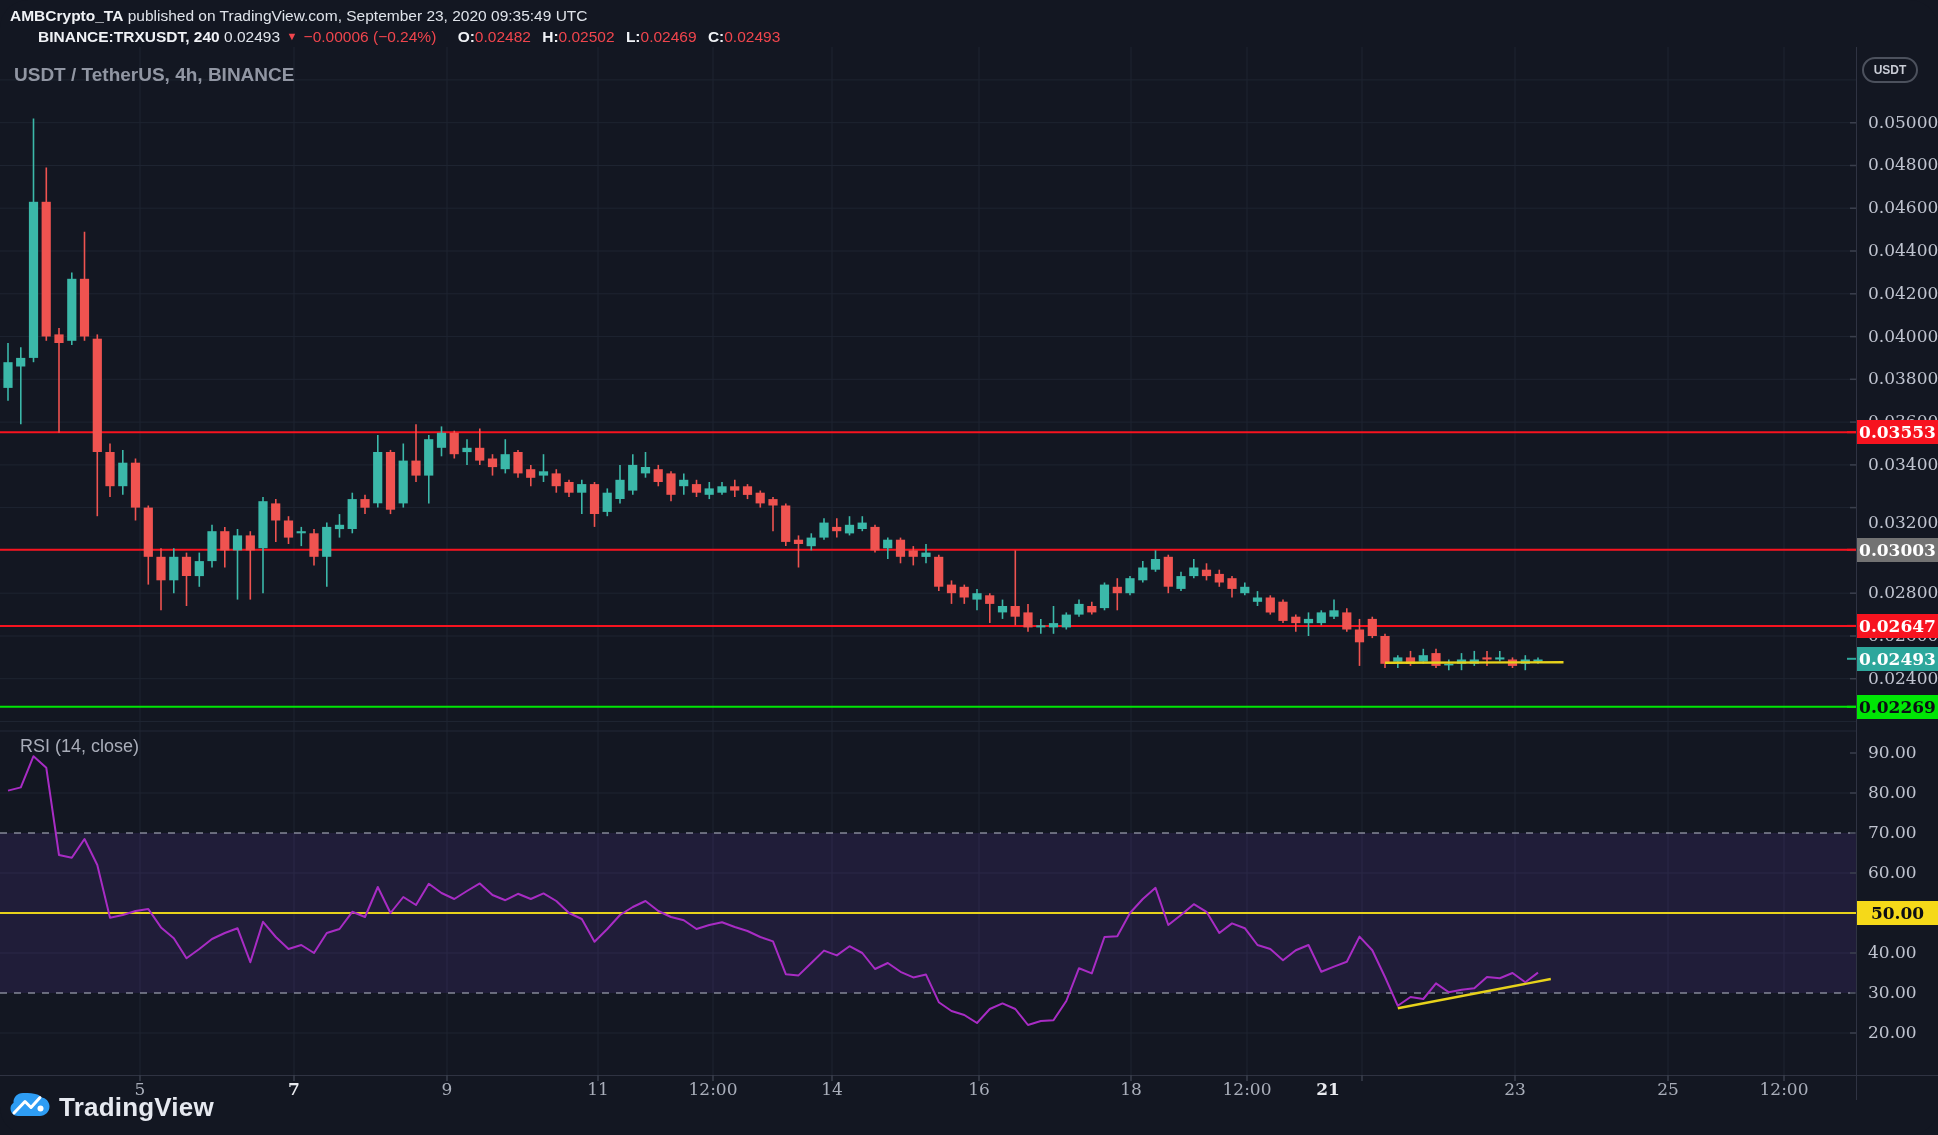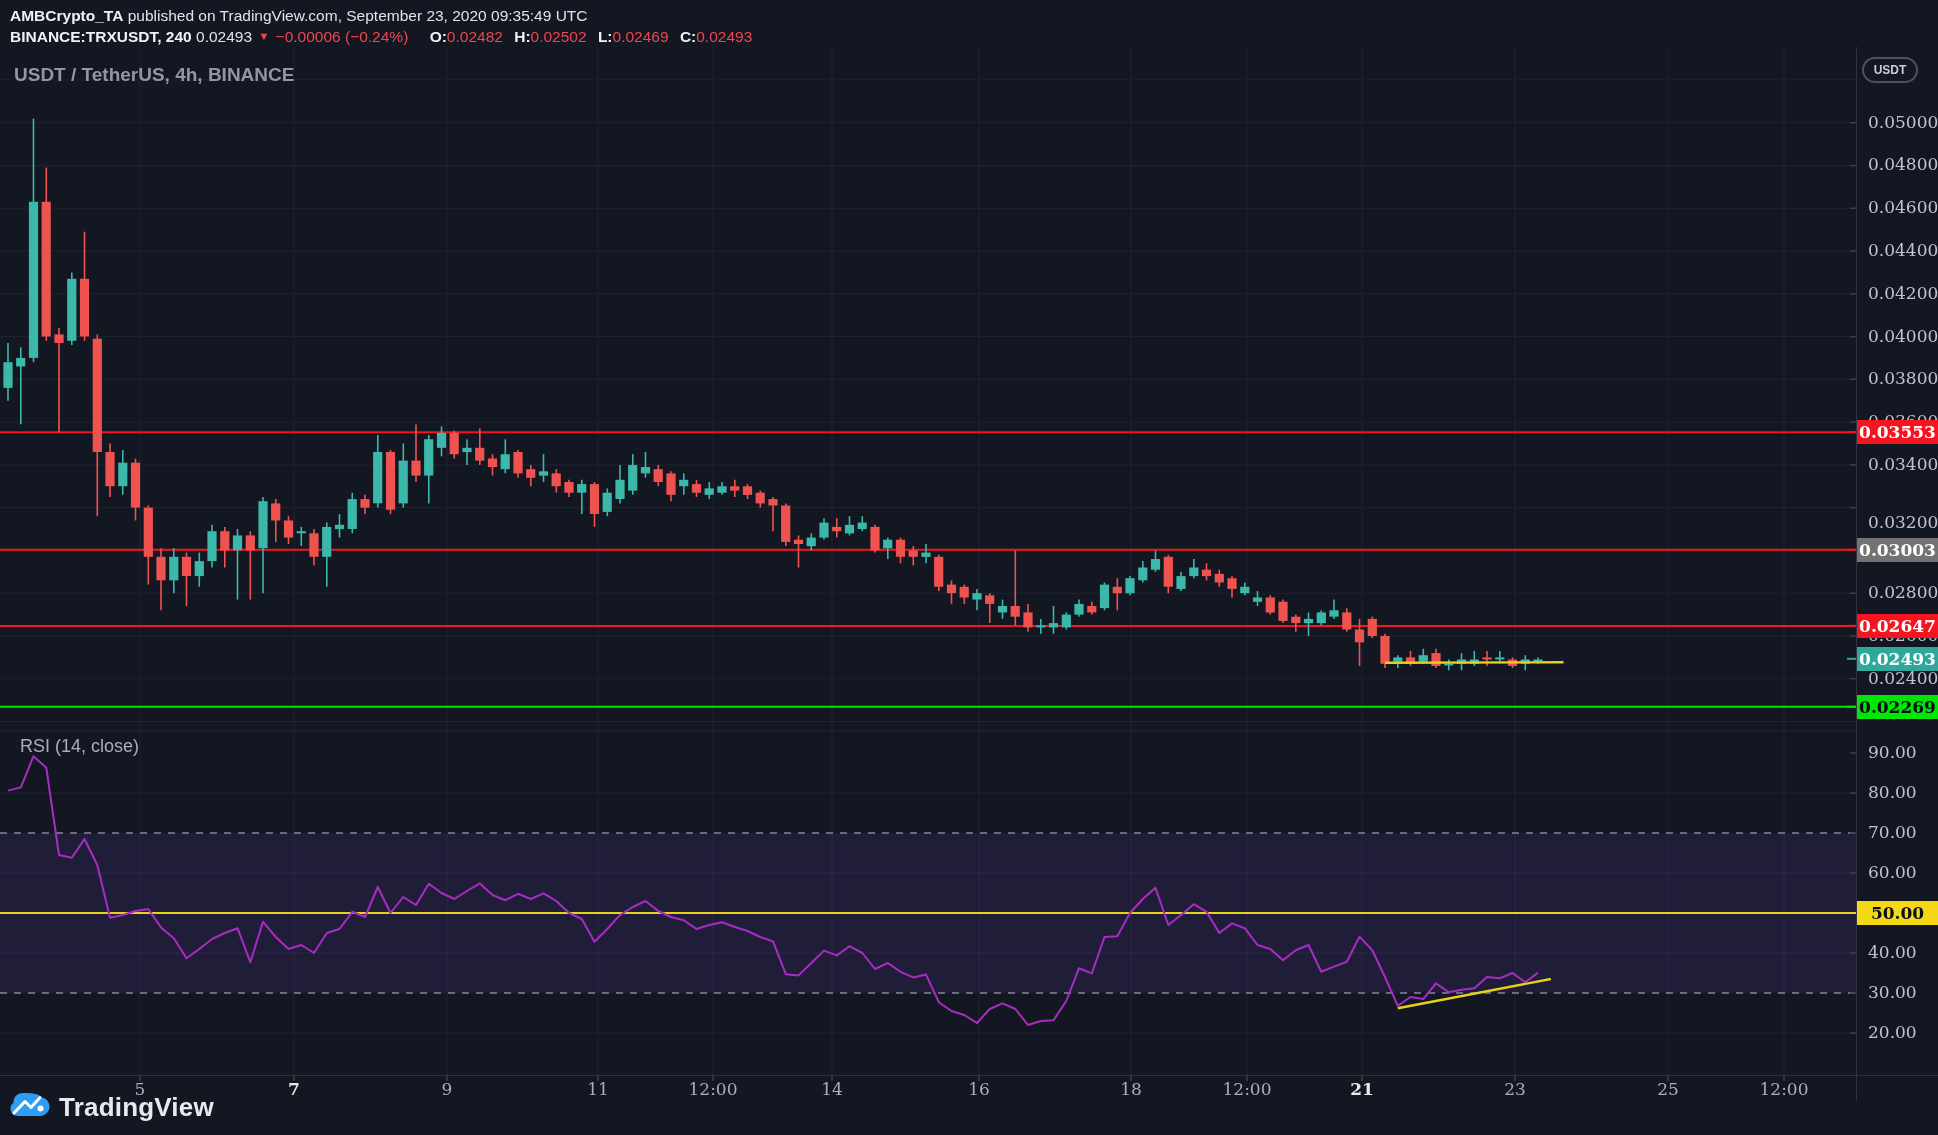--- a/index.html
+++ b/index.html
@@ -2,21 +2,21 @@
 <html><head>
 <meta charset="utf-8">
 <style>
   html,body{margin:0;padding:0;background:#131722;}
   .page{position:relative;width:1938px;height:1135px;overflow:hidden;background:#131722;
         font-family:"Liberation Sans",sans-serif;border-radius:28px;}
   svg.chart{position:absolute;left:0;top:0;}
   .hdr1{position:absolute;left:10px;top:7px;font-size:15.5px;color:#dfe3ea;white-space:nowrap;z-index:6;}
   .hdr1 .bold{font-weight:700;color:#f0f2f6;}
   .hdr2{position:absolute;left:10px;top:28px;font-size:15.5px;color:#dfe3ea;white-space:nowrap;z-index:6;}
-  .hdr2 .bold{font-weight:700;color:#f0f2f6;}
+  .hdr2 .bold{font-weight:700;color:#f0f2f6;margin-left:28px;}
   .red{color:#f0454d;}
   .arrow{font-size:11px;position:relative;top:-2px;margin:0 2px;}
   .ohlc{margin-left:10px;}
   .ohlc .k{font-weight:700;color:#f0f2f6;margin-left:7px;}
   .sym-title{position:absolute;left:14px;top:64px;font-size:19px;font-weight:700;color:#9196a3;z-index:5;}
   .usdt{position:absolute;left:1862px;top:57px;width:52px;height:22px;line-height:22px;text-align:center;
         border:2px solid #4c515d;border-radius:13px;color:#c9ccd6;font-size:12px;font-weight:700;z-index:5;}
   .rsi-lab{position:absolute;left:20px;top:736px;font-size:18px;color:#a9adb9;z-index:5;}
   .axis-panel{position:absolute;left:1857px;top:0;width:81px;height:1135px;z-index:3;}
   .axis-label{position:absolute;left:11px;font-size:17px;font-family:"DejaVu Serif","Liberation Serif",serif;
@@ -421,21 +421,21 @@
   <div class="time-axis" id="time-axis">
       <div class="t-label" style="left: 140px;">5</div>
       <div class="t-label strong" style="left: 294px;">7</div>
       <div class="t-label" style="left: 447px;">9</div>
       <div class="t-label" style="left: 598px;">11</div>
       <div class="t-label" style="left: 713px;">12:00</div>
       <div class="t-label" style="left: 832px;">14</div>
       <div class="t-label" style="left: 979px;">16</div>
       <div class="t-label" style="left: 1131px;">18</div>
       <div class="t-label" style="left: 1247px;">12:00</div>
-      <div class="t-label strong" style="left: 1362px;">21</div>
+      <div class="t-label strong" style="left: 1328px;">21</div>
       <div class="t-label" style="left: 1515px;">23</div>
       <div class="t-label" style="left: 1668px;">25</div>
       <div class="t-label" style="left: 1784px;">12:00</div>
     </div>
 
   <div class="logo">
     <span>
       <svg width="40" height="32" viewBox="0 0 40 32">
         <path d="M13 4 C7 4 3.5 8.5 3.5 13 C3.5 13.2 3.5 13.5 3.6 13.7 C1.5 15 0.5 17.2 0.5 19.5 C0.5 23.6 3.8 27 8 27 L30 27 C35.2 27 39.5 22.8 39.5 17.6 C39.5 12.8 35.9 8.9 31.2 8.3 C29.3 5.6 26.2 4 13 4 Z" fill="#2e9df4"></path>
         <path d="M4 24 L15 12.5 L21 18.5 L30 8.5" fill="none" stroke="#ffffff" stroke-width="3" stroke-linecap="round" stroke-linejoin="round"></path>

